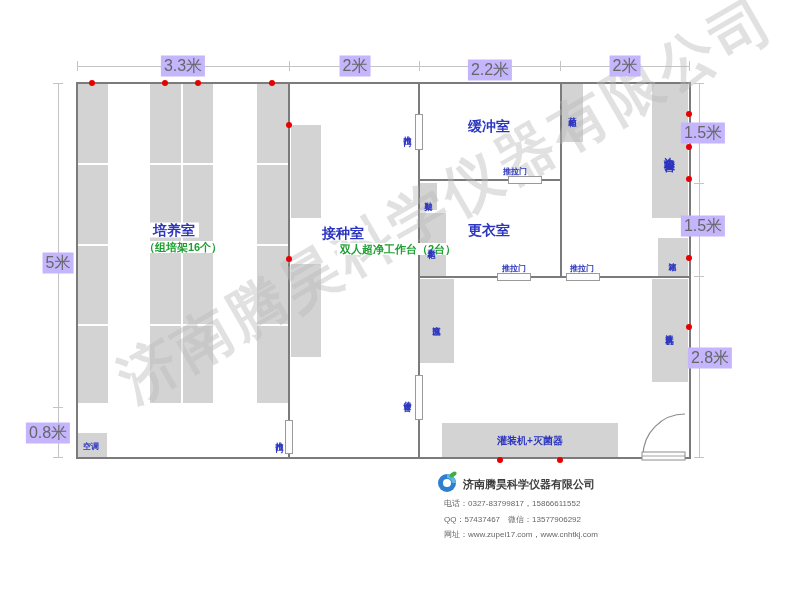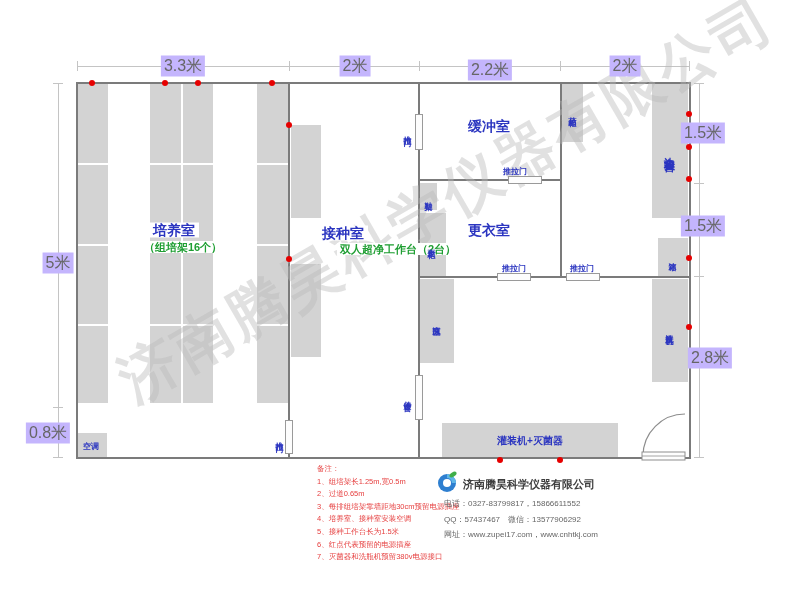--- a/index.html
+++ b/index.html
@@ -164,30 +164,20 @@
   <div class="dot" style="left:289px;top:125px;"></div>
   <div class="dot" style="left:289px;top:259px;"></div>
   <div class="dot" style="left:689px;top:114px;"></div>
   <div class="dot" style="left:689px;top:147px;"></div>
   <div class="dot" style="left:689px;top:179px;"></div>
   <div class="dot" style="left:689px;top:258px;"></div>
   <div class="dot" style="left:689px;top:327px;"></div>
   <div class="dot" style="left:500px;top:460px;"></div>
   <div class="dot" style="left:560px;top:460px;"></div>
 
-  <div id="notes">
-    <div>备注：</div>
-    <div>1、组培架长1.25m,宽0.5m</div>
-    <div>2、过道0.65m</div>
-    <div>3、每排组培架靠墙距地30cm预留电源插座</div>
-    <div>4、培养室、接种室安装空调</div>
-    <div>5、接种工作台长为1.5米</div>
-    <div>6、红点代表预留的电源插座</div>
-    <div>7、灭菌器和洗瓶机预留380v电源接口</div>
-  </div>
 
   <div id="company">
     <svg id="logo" width="24" height="24" viewBox="0 0 24 24">
       <circle cx="11" cy="13" r="9" fill="#2e7fd0"></circle>
       <circle cx="11" cy="13" r="4" fill="#ffffff"></circle>
       <path d="M11 4 A9 9 0 0 1 20 13 L16 13 A5 5 0 0 0 11 8 Z" fill="#5fb6e8"></path>
       <ellipse cx="17" cy="4.5" rx="4" ry="2.2" fill="#3fae49" transform="rotate(-35 17 4.5)"></ellipse>
     </svg>
     <div class="cname">济南腾昊科学仪器有限公司</div>
     <div class="cline" style="top:30px;">电话：0327-83799817，15866611552</div>

